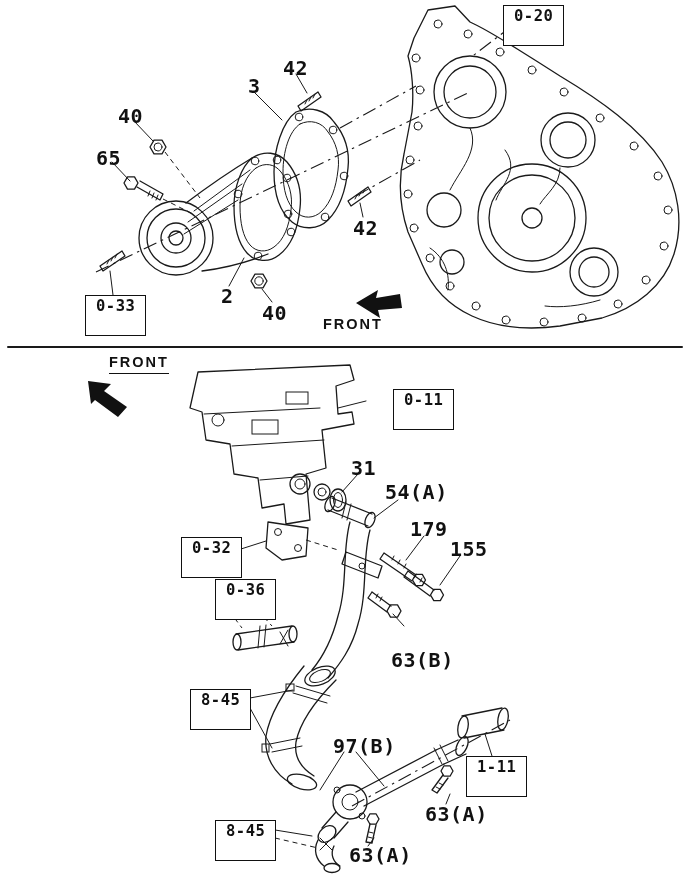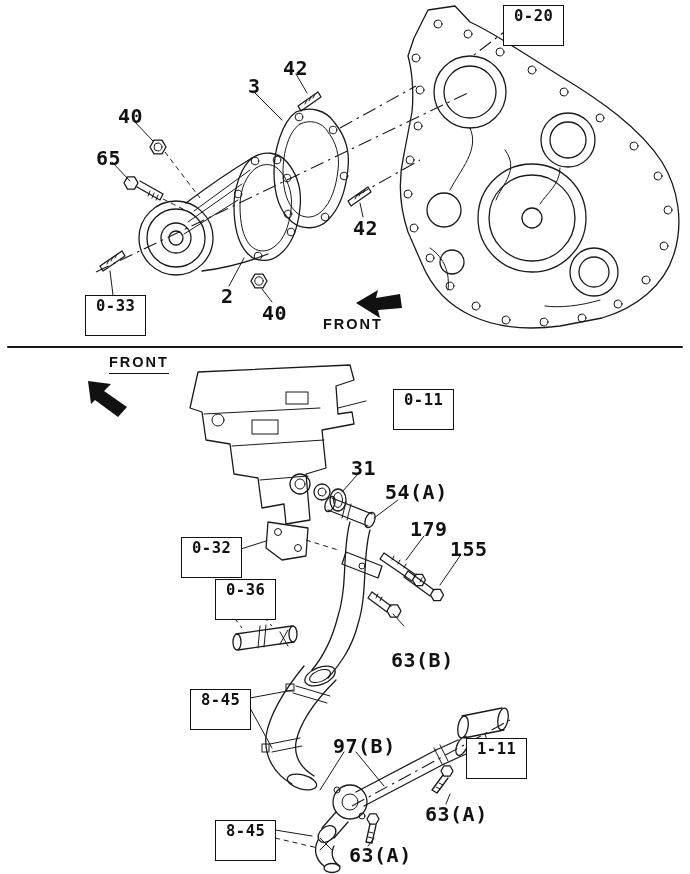--- a/index.html
+++ b/index.html
@@ -305,18 +305,18 @@
   <div class="label boxed" style="left:365px; top:389px;margin-left:28px;">0-11</div>
   <div class="label" style="left:351px; top:457px;">31</div>
   <div class="label" style="left:385px; top:481px;">54(A)</div>
   <div class="label boxed" style="left:181px; top:537px;">0-32</div>
   <div class="label" style="left:410px; top:518px;">179</div>
   <div class="label" style="left:450px; top:538px;">155</div>
   <div class="label boxed" style="left:206px; top:579px;margin-left:9px;">0-36</div>
   <div class="label" style="left:391px; top:627px;margin-top:22px;">63(B)</div>
   <div class="label boxed" style="left:190px; top:689px;">8-45</div>
   <div class="label" style="left:333px; top:735px;">97(B)</div>
-  <div class="label boxed" style="left:466px; top:738px;text-align:right;">1-11</div>
+  <div class="label boxed" style="left:466px; top:756px;text-align:right;">1-11</div>
   <div class="label" style="left:425px; top:803px;">63(A)</div>
   <div class="label boxed" style="left:215px; top:820px;">8-45</div>
   <div class="label" style="left:349px; top:844px;">63(A)</div>
 
 </div>
 
 </body></html>

